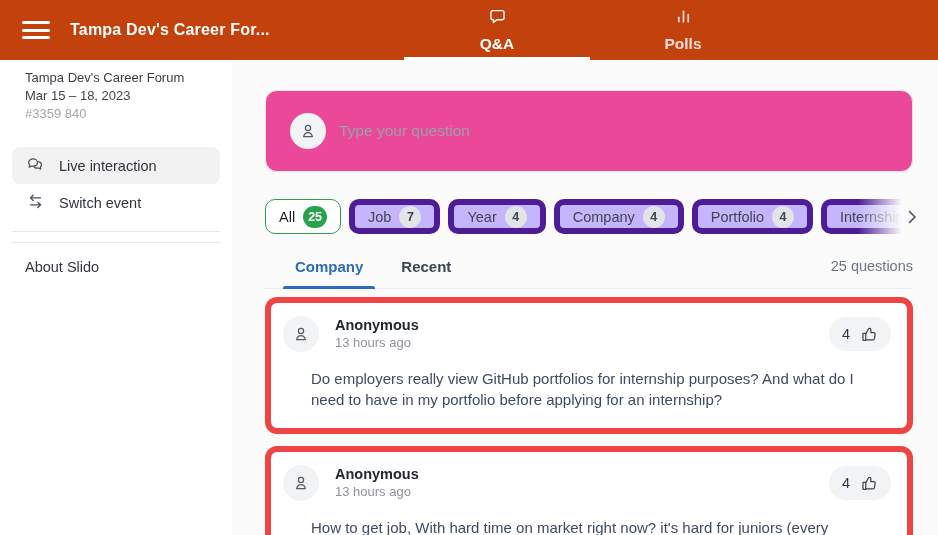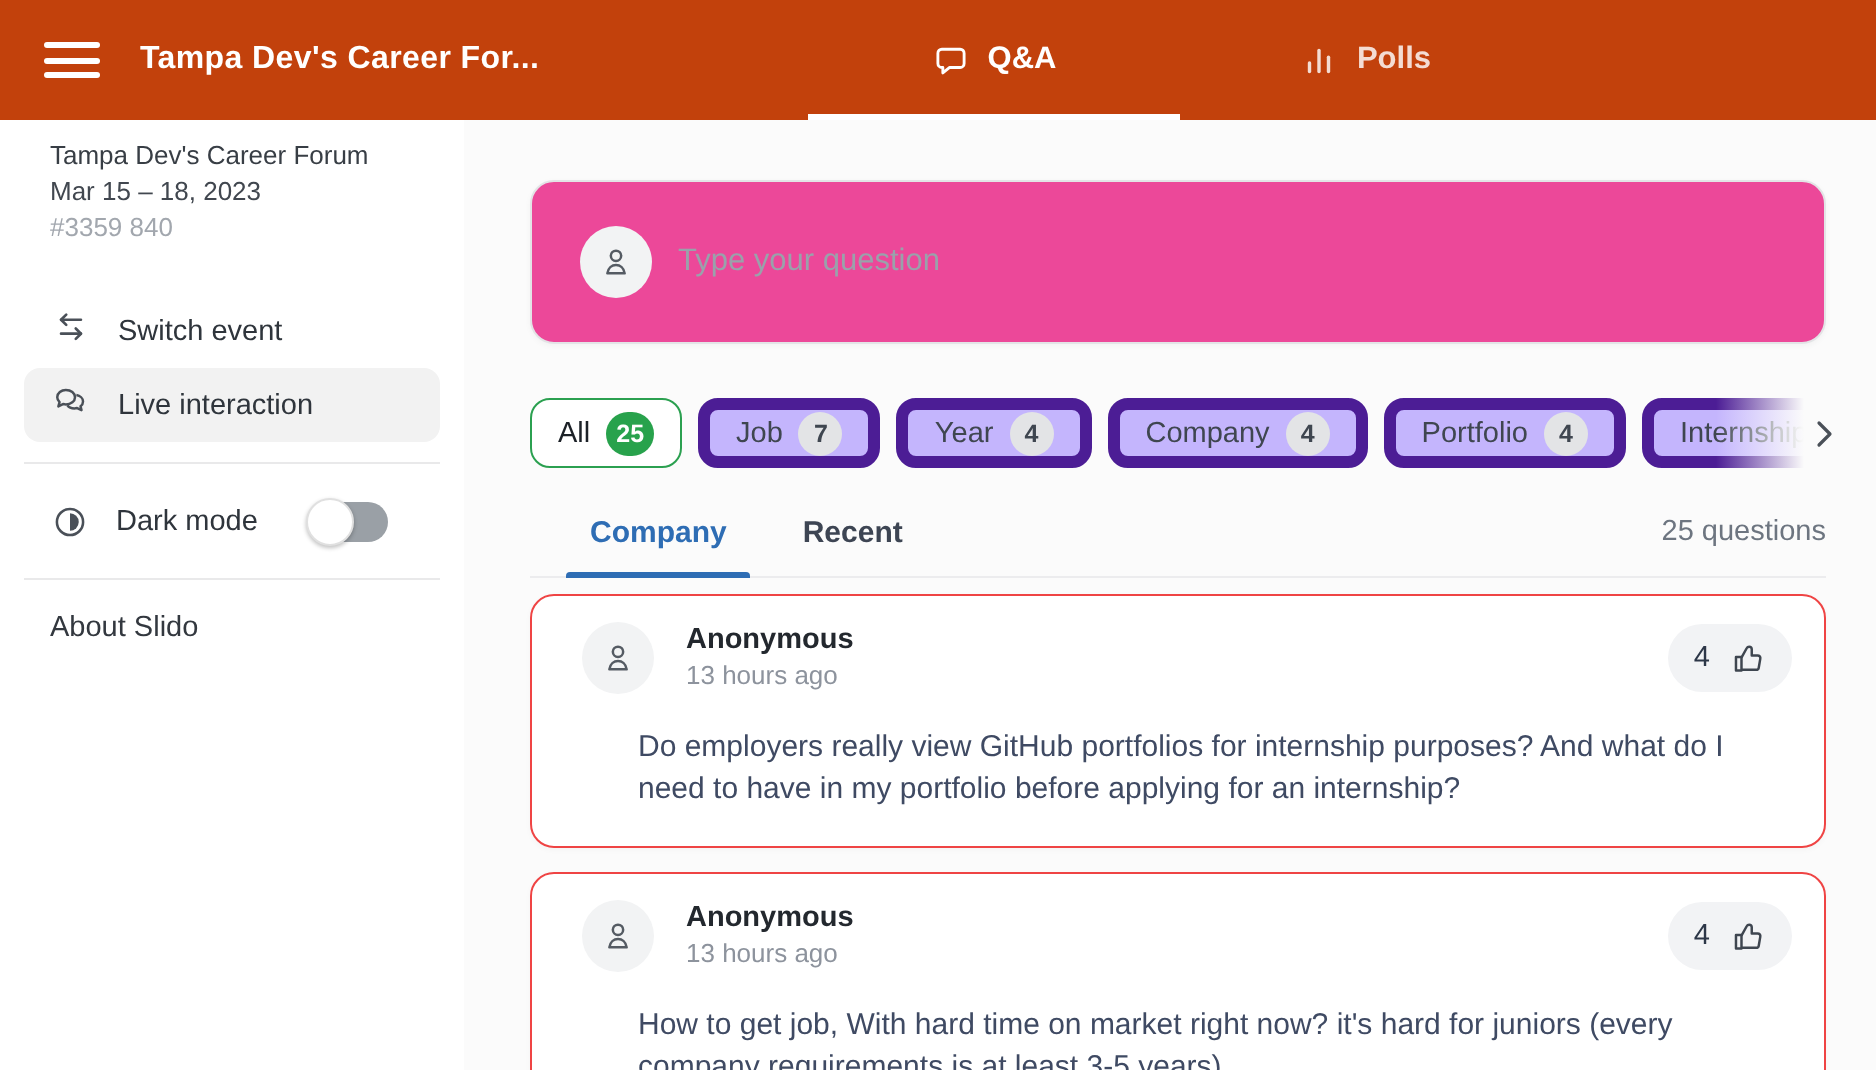--- a/index.html
+++ b/index.html
@@ -5,21 +5,21 @@
   * { margin:0; padding:0; box-sizing:border-box; }
   html,body { width:938px; height:535px; overflow:hidden; }
   body { font-family:"Liberation Sans","DejaVu Sans",sans-serif; background:#fbfbfb; color:#33383f; }
 
   
   .topbar { position:relative; height:60px; background:#c2410c; display:flex; align-items:center; }
   .hamburger { width:28px; height:22px; margin-left:22px; display:flex; flex-direction:column; justify-content:space-between; background:none; border:none; cursor:pointer; padding:2px 0; }
   .hamburger span { display:block; height:3px; border-radius:2px; background:#fff; }
   .topbar-title { color:#fff; font-size:16px; font-weight:bold; margin-left:20px; letter-spacing:.2px; }
   .top-tabs { position:absolute; left:404px; top:0; height:60px; display:flex; }
-  .top-tab { width:186px; height:60px; display:flex; align-items:center; justify-content:center; gap:9px; background:none; border:none; cursor:pointer; color:rgba(255,255,255,.82); font-size:15.5px; font-weight:bold; position:relative; }
+  .top-tab { width:186px; height:60px; display:flex; align-items:center; justify-content:center; gap:9px; background:none; border:none; cursor:pointer; color:rgba(255,255,255,.82); font-size:15.5px; font-weight:bold; position:relative;flex-direction:column; }
   .top-tab.active { color:#fff; }
   .top-tab.active::after { content:""; position:absolute; left:0; right:0; bottom:0; height:3px; background:#fff; }
   .top-tab svg { display:block; }
 
   
   .page { display:flex; height:475px; }
   .sidebar { width:232px; background:#fff; flex:none; padding-top:9px; }
   .main { flex:1; background:#fbfbfb; padding:0 25px 0 33px; overflow:hidden; }
 
   
@@ -55,21 +55,21 @@
 
   
   .sort-row { margin-top:13px; display:flex; align-items:flex-end; border-bottom:1px solid #ececee; padding-left:24px; }
   .sort-tab { background:none; border:none; cursor:pointer; font-size:15px; font-weight:bold; color:#3d4553; padding:10px 6px 13px; margin-right:26px; position:relative; font-family:inherit; }
   .sort-tab.active { color:#2e6db4; }
   .sort-tab.active::after { content:""; position:absolute; left:-6px; right:-6px; bottom:-1px; height:3px; background:#2e6db4; border-radius:2px 2px 0 0; }
   .q-count { margin-left:auto; font-size:14.5px; color:#6d7580; padding-bottom:14px; }
 
   
   .q-list { margin-top:8px; display:flex; flex-direction:column; gap:12px; }
-  .qcard { background:#fff; border:1px solid #ef4444; border-radius:12px; box-shadow:0 1px 3px rgba(0,0,0,.03); padding:13px 16px 18px 25px; }
+  .qcard { background:#fff; border:6px solid #ef4444; border-radius:12px; box-shadow:0 1px 3px rgba(0,0,0,.03); padding:13px 16px 18px 12px; }
   .qhead { display:flex; align-items:center; }
   .qmeta { margin-left:16px; display:flex; flex-direction:column; }
   .qauthor { font-size:14.5px; font-weight:bold; color:#23282e; line-height:17px; }
   .qtime { font-size:13px; color:#8d939d; line-height:16px; margin-top:1px; }
   .like-pill { margin-left:auto; display:flex; align-items:center; gap:9px; height:34px; padding:0 13px; border:none; border-radius:17px; background:#f2f3f5; cursor:pointer; font-family:inherit; }
   .like-count { font-size:14.5px; color:#2d3748; }
   .like-pill svg { color:#3f4650; display:block; }
   .qtext { margin-top:16px; font-size:15px; line-height:21px; color:#3f4a63; padding-right:30px;margin-left:28px; }
 </style>
 </head>
@@ -108,56 +108,44 @@
 <div class="page">
 
   <aside class="sidebar">
     <div class="event-info">
       <div class="event-name">Tampa Dev's Career Forum</div>
       <div class="event-dates">Mar 15 – 18, 2023</div>
       <div class="event-code">#3359 840</div>
     </div>
 
     <nav class="side-menu">
+      <button class="side-item active">
+        <span>
+          <svg width="21" height="21" viewBox="0 0 22 22" fill="none" stroke="currentColor" stroke-width="1.3" stroke-linejoin="round">
+            <path d="M8.3 5.2c2.7 0 4.8 1.7 4.8 3.8s-2.1 3.8-4.8 3.8c-.5 0-1-.1-1.5-.2l-2.4 1.2.6-2.2c-.7-.7-1.2-1.6-1.2-2.6 0-2.1 2.1-3.8 4.5-3.8z"></path>
+            <path d="M13.8 7.9c2 .3 3.5 1.7 3.5 3.4 0 1-.5 1.9-1.3 2.5l.5 2-2.3-1.1c-.4.1-.9.2-1.4.2-1.6 0-3-.7-3.7-1.7"></path>
+          </svg>
+        </span>
+        <span>Live interaction</span>
+      </button>
       <button class="side-item">
         <span>
           <svg width="21" height="21" viewBox="0 0 22 22" fill="none" stroke="currentColor" stroke-width="1.4" stroke-linecap="round" stroke-linejoin="round">
             <path d="M8.5 4.5L5.8 7.2l2.7 2.7"></path>
               <path d="M5.8 7.2h10.4"></path>
             <path d="M13.5 11.8l2.7 2.7-2.7 2.7"></path>
               <path d="M16.2 14.5H5.8"></path>
           </svg>
         </span>
         <span>Switch event</span>
       </button>
-      <button class="side-item active">
-        <span>
-          <svg width="21" height="21" viewBox="0 0 22 22" fill="none" stroke="currentColor" stroke-width="1.3" stroke-linejoin="round">
-            <path d="M8.3 5.2c2.7 0 4.8 1.7 4.8 3.8s-2.1 3.8-4.8 3.8c-.5 0-1-.1-1.5-.2l-2.4 1.2.6-2.2c-.7-.7-1.2-1.6-1.2-2.6 0-2.1 2.1-3.8 4.5-3.8z"></path>
-            <path d="M13.8 7.9c2 .3 3.5 1.7 3.5 3.4 0 1-.5 1.9-1.3 2.5l.5 2-2.3-1.1c-.4.1-.9.2-1.4.2-1.6 0-3-.7-3.7-1.7"></path>
-          </svg>
-        </span>
-        <span>Live interaction</span>
-      </button>
     </nav>
 
     <hr class="side-divider">
 
-    <div class="darkmode-row">
-      <span style="color:#4a5058;display:flex;">
-        <svg width="20" height="20" viewBox="0 0 22 22">
-          <circle cx="11" cy="11" r="7.2" fill="none" stroke="currentColor" stroke-width="1.4"></circle>
-          <path d="M11 6.2a4.8 4.8 0 010 9.6z" fill="currentColor"></path>
-        </svg>
-      </span>
-      <span>Dark mode</span>
-      <button class="toggle" aria-checked="false">
-        <span class="knob"></span>
-      </button>
-    </div>
 
     <hr class="side-divider">
 
     <button class="about-link">About Slido</button>
   </aside>
 
   <main class="main">
 
     <div class="ask-card">
       <span class="avatar">

